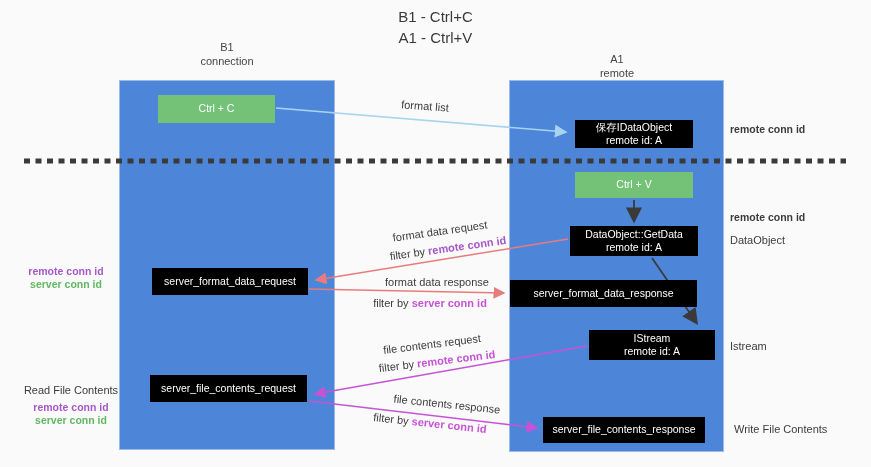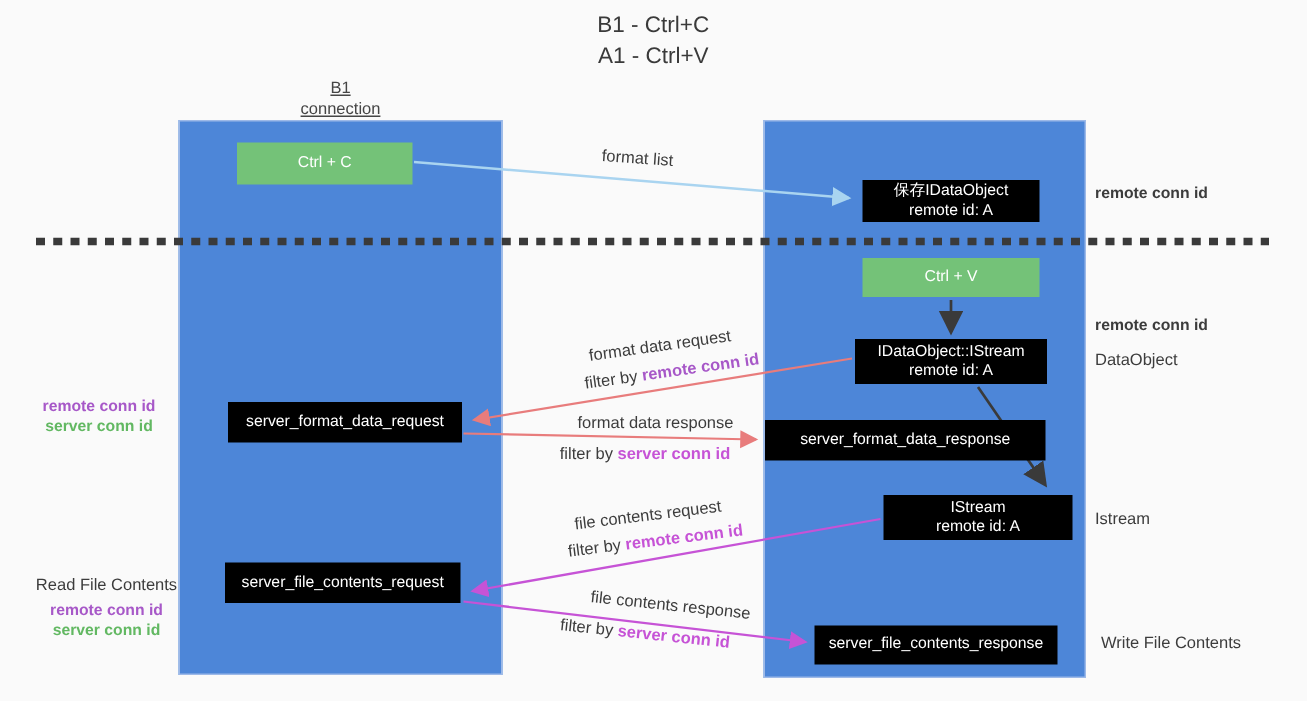--- a/index.html
+++ b/index.html
@@ -44,23 +44,27 @@
 </head>
 <body>
 
 <div id="canvas">
 
   <div class="abs" id="title">
     <div>B1 - Ctrl+C</div>
     <div>A1 - Ctrl+V</div>
   </div>
 
-  <div class="abs lane-hdr" style="left:167px;top:52px;width:120px;text-decoration:underline;">
+  <div class="abs lane-hdr" style="left:167px;top:40px;width:120px;">
     <div>B1</div>
     <div>connection</div>
+  </div>
+  <div class="abs lane-hdr" style="left:557px;top:52px;width:120px;">
+    <div>A1</div>
+    <div>remote</div>
   </div>
 
   <div class="abs lane" style="left:119px;top:80px;width:216px;height:370px;"></div>
   <div class="abs lane" style="left:509px;top:80px;width:215px;height:372px;"></div>
 
   <svg width="871" height="467">
     <defs>
       <marker id="m-blue" markerWidth="9" markerHeight="9" refX="7" refY="4" orient="auto">
         <path d="M0,0 L8,4 L0,8 z" fill="#a9d4f0"></path>
       </marker>
@@ -96,21 +100,21 @@
   <div class="abs box orange" style="left:575px;top:120px;width:118px;height:28px;">
     <span>保存IDataObject</span>
     <span>remote id: A</span>
   </div>
 
   <div class="abs box green" style="left:575px;top:172px;width:118px;height:26px;">
     <span>Ctrl + V</span>
   </div>
 
   <div class="abs box orange" style="left:570px;top:226px;width:128px;height:30px;">
-    <span>IDataObject::IStream</span>
+    <span>DataObject::GetData</span>
     <span>remote id: A</span>
   </div>
 
   <div class="abs box orange" style="left:152px;top:268px;width:156px;height:27px;">
     <span>server_format_data_request</span>
   </div>
 
   <div class="abs box orange" style="left:510px;top:280px;width:187px;height:27px;">
     <span>server_format_data_response</span>
   </div>

